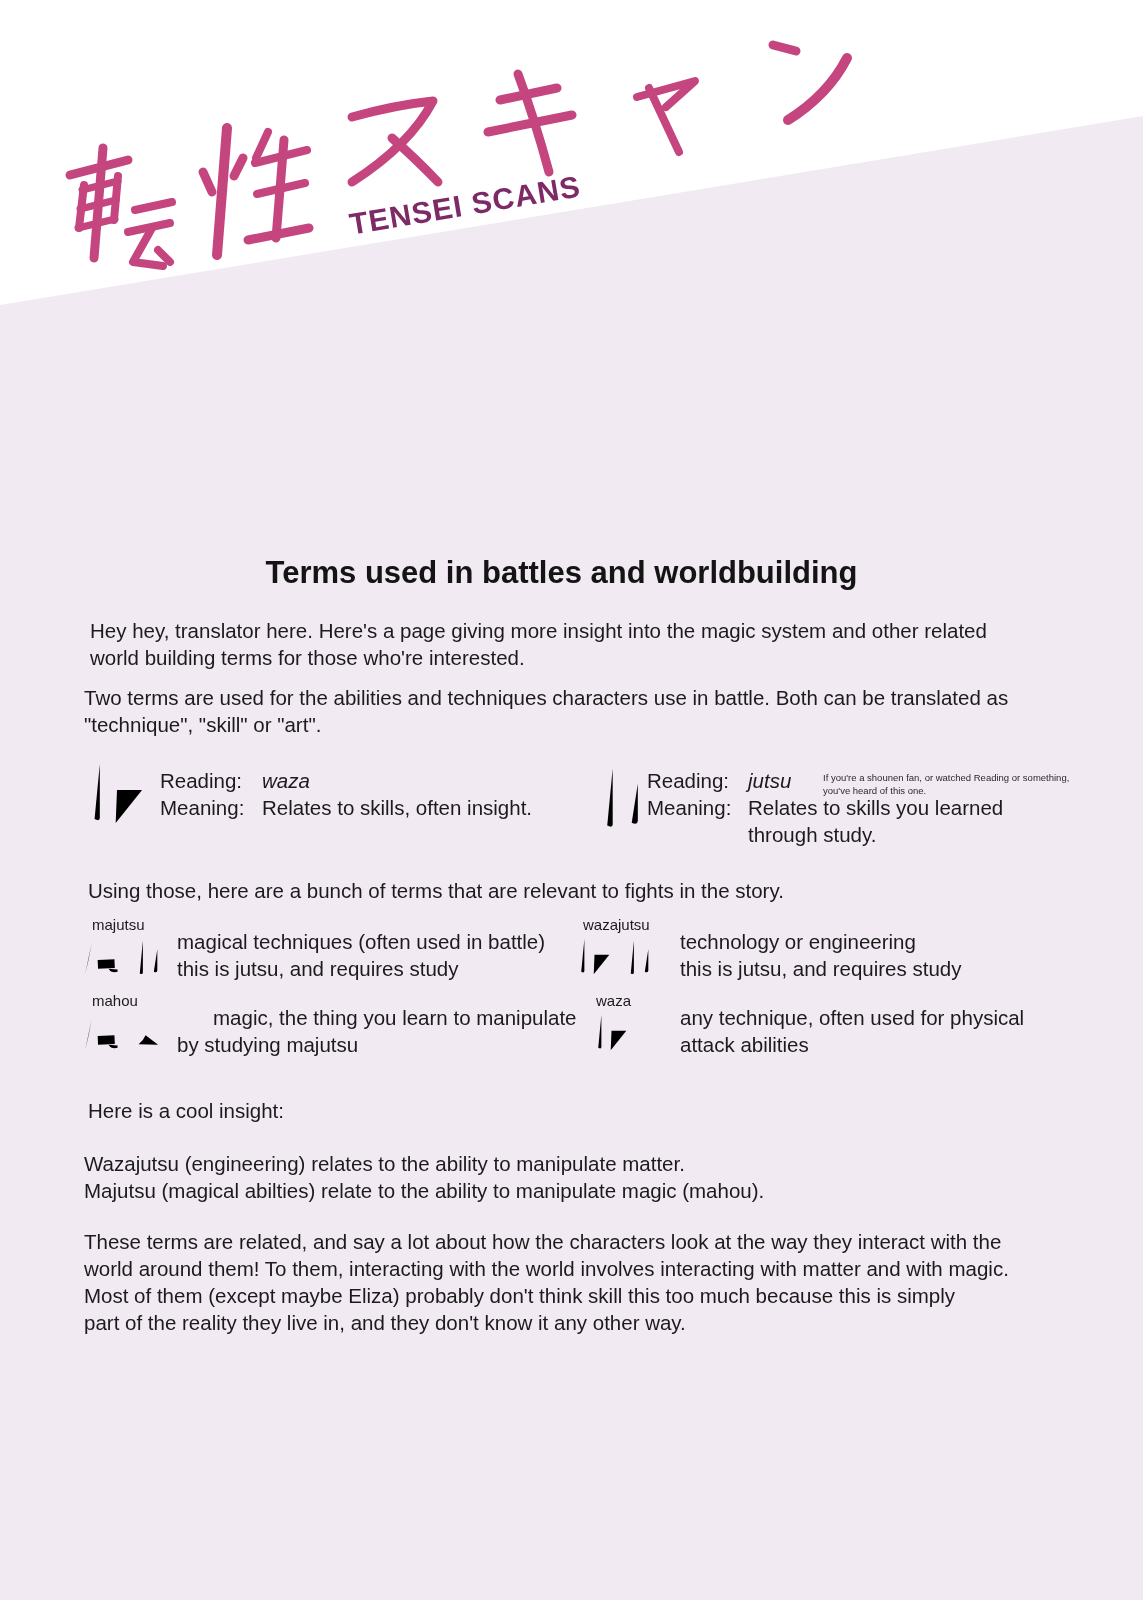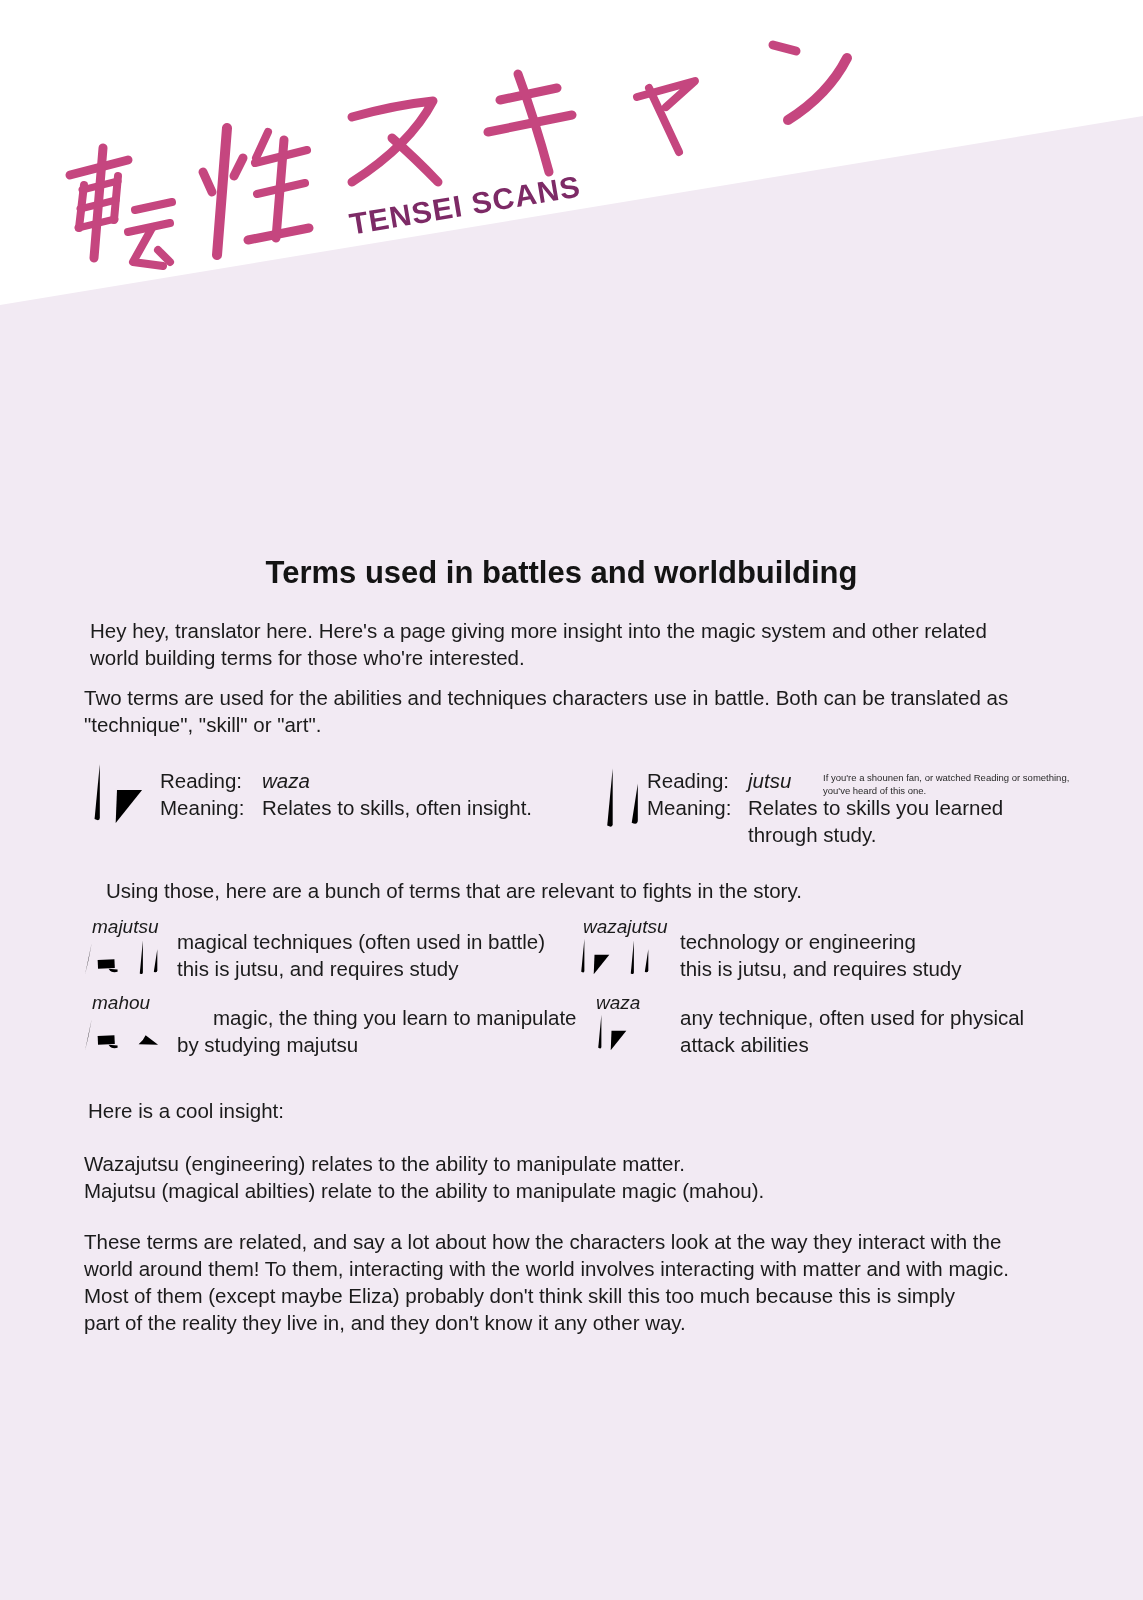--- a/index.html
+++ b/index.html
@@ -10,21 +10,21 @@
   .abs{position:absolute;}
   .logo-svg{position:absolute;left:0;top:0;width:900px;height:300px;}
   .logo-svg path{fill:none;stroke:#c5467f;stroke-linecap:round;stroke-linejoin:round;}
   .logo-en{position:absolute;left:347px;top:208px;transform:rotate(-9.5deg);transform-origin:left top;
         font-size:30px;font-weight:700;letter-spacing:1px;color:#7d2a66;}
   .title{position:absolute;left:0;top:555px;width:1123px;text-align:center;
         font-size:31px;font-weight:700;color:#141414;}
   .body-text{font-size:20.5px;line-height:27px;color:#1b1b1b;}
   .italic{font-style:italic;}
   .small-note{font-size:9.5px;line-height:13px;color:#2a2a2a;}
-  .romaji{font-style:italic;font-size:19px;color:#1b1b1b;}
+  .romaji{font-size:15px;color:#1b1b1b;}
   .kanji{position:absolute;}
 </style>
 </head>
 <body>
 
 <svg width="0" height="0" style="position:absolute">
   <defs>
     <symbol id="k-waza" viewBox="0 0 100 100">
       <path d="M4,33 L40,33"></path>
         <path d="M24,4 L24,86 Q24,92 16,88"></path>
@@ -135,21 +135,21 @@
 
   <svg class="kanji big" style="left:578px;top:760px;width:68px;height:74px" viewBox="0 0 100 100" aria-label="術">
     <use href="#k-jutsu"></use>
   </svg>
   <div class="abs body-text" style="left:647px;top:767px;">Reading:</div>
   <div class="abs body-text italic" style="left:748px;top:767px;">jutsu</div>
   <div class="abs small-note" style="left:823px;top:771px;width:250px;">If you're a shounen fan, or watched Reading or something, you've heard of this one.</div>
   <div class="abs body-text" style="left:647px;top:794px;">Meaning:</div>
   <div class="abs body-text" style="left:748px;top:794px;width:272px;">Relates to skills you learned through study.</div>
 
-  <div class="abs body-text" style="left:106px;top:877px;">Using those, here are a bunch of terms that are relevant to fights in the story.</div>
+  <div class="abs body-text" style="left:88px;top:877px;">Using those, here are a bunch of terms that are relevant to fights in the story.</div>
 
   <div class="abs romaji" style="left:92px;top:916px;">majutsu</div>
   <svg class="kanji small" style="left:84px;top:937px;width:39px;height:40px" viewBox="0 0 100 100" aria-label="魔術">
       <use href="#k-ma"></use>
     </svg>
   <svg class="kanji small" style="left:123px;top:937px;width:39px;height:40px" viewBox="0 0 100 100">
       <use href="#k-jutsu"></use>
     </svg>
   <div class="abs body-text" style="left:177px;top:928px;">magical techniques (often used in battle)</div>
   <div class="abs body-text" style="left:177px;top:955px;">this is jutsu, and requires study</div>

